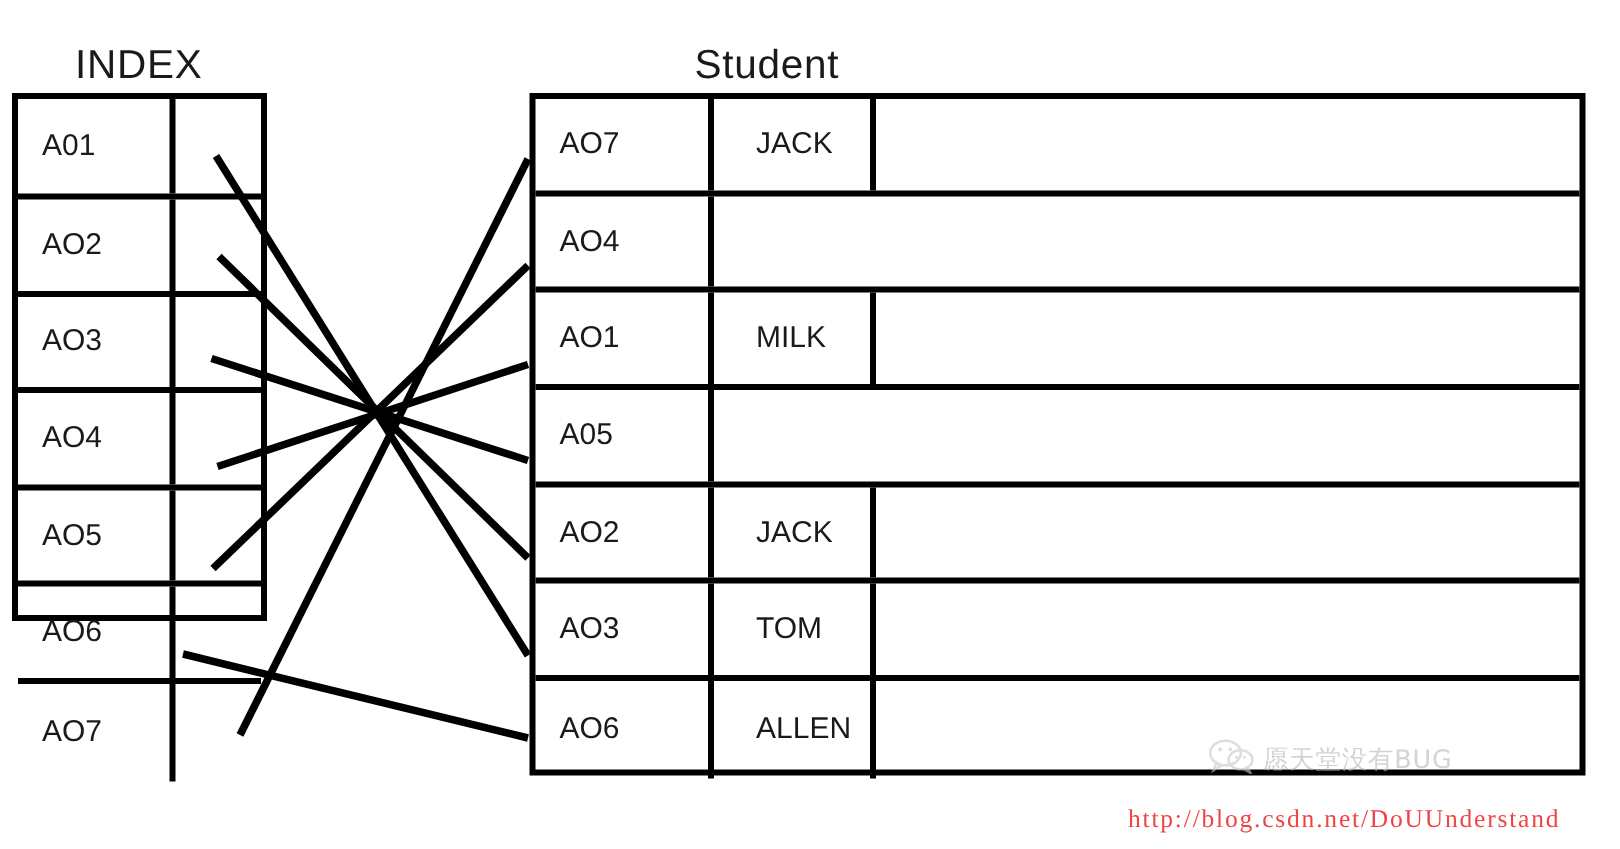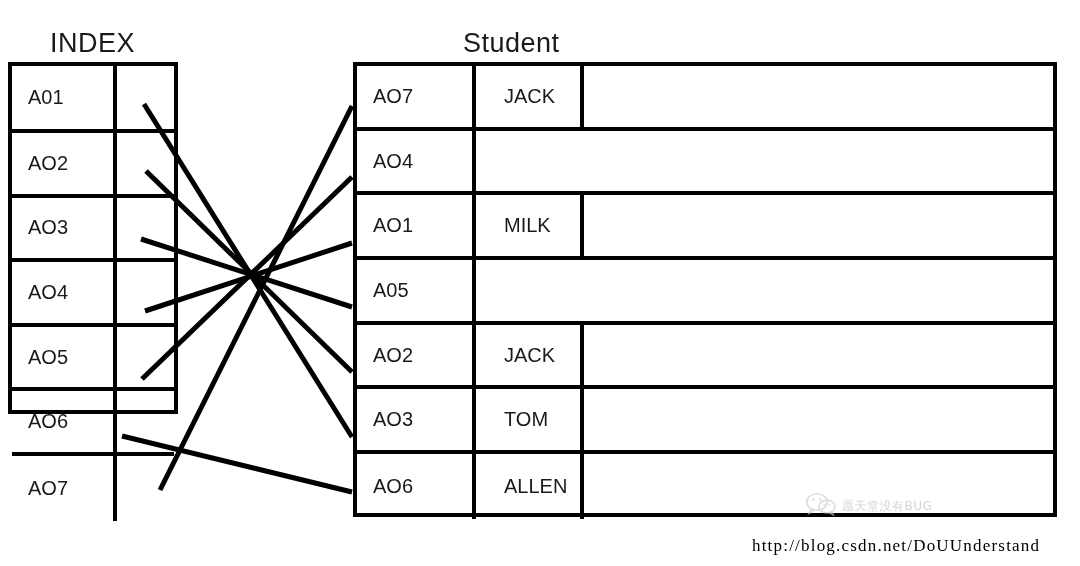--- a/index.html
+++ b/index.html
@@ -100,34 +100,34 @@
   #wechat-watermark {
     position: absolute;
     left: 806px;
     top: 492px;
     display: flex;
     align-items: center;
     gap: 6px;
     opacity: 0.62;
   }
   #wechat-watermark .wm-text {
-    font-size: 12px;
+    font-size: 17px;
     color: #b9b9b9;
     letter-spacing: 0.5px;
     white-space: nowrap;
     font-family: "DejaVu Sans", sans-serif;
   }
   #url-watermark {
     position: absolute;
     left: 752px;
     top: 536px;
     font-family: "Liberation Serif", serif;
     font-size: 17px;
     letter-spacing: 1.2px;
-    color: #000000;
+    color: #ef4444;
     white-space: nowrap;
   }
 </style>
 </head>
 <body>
 
 <div class="stage">
 
   <div class="title" id="index-title">INDEX</div>
 

